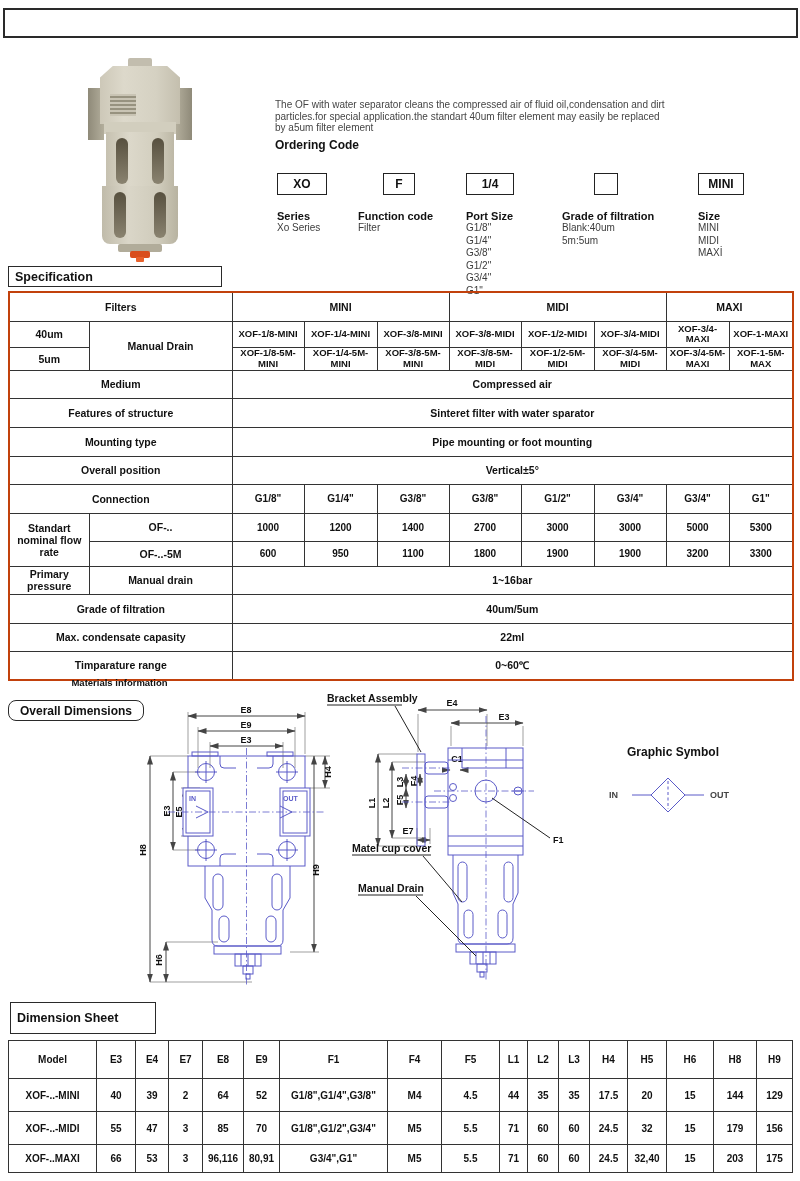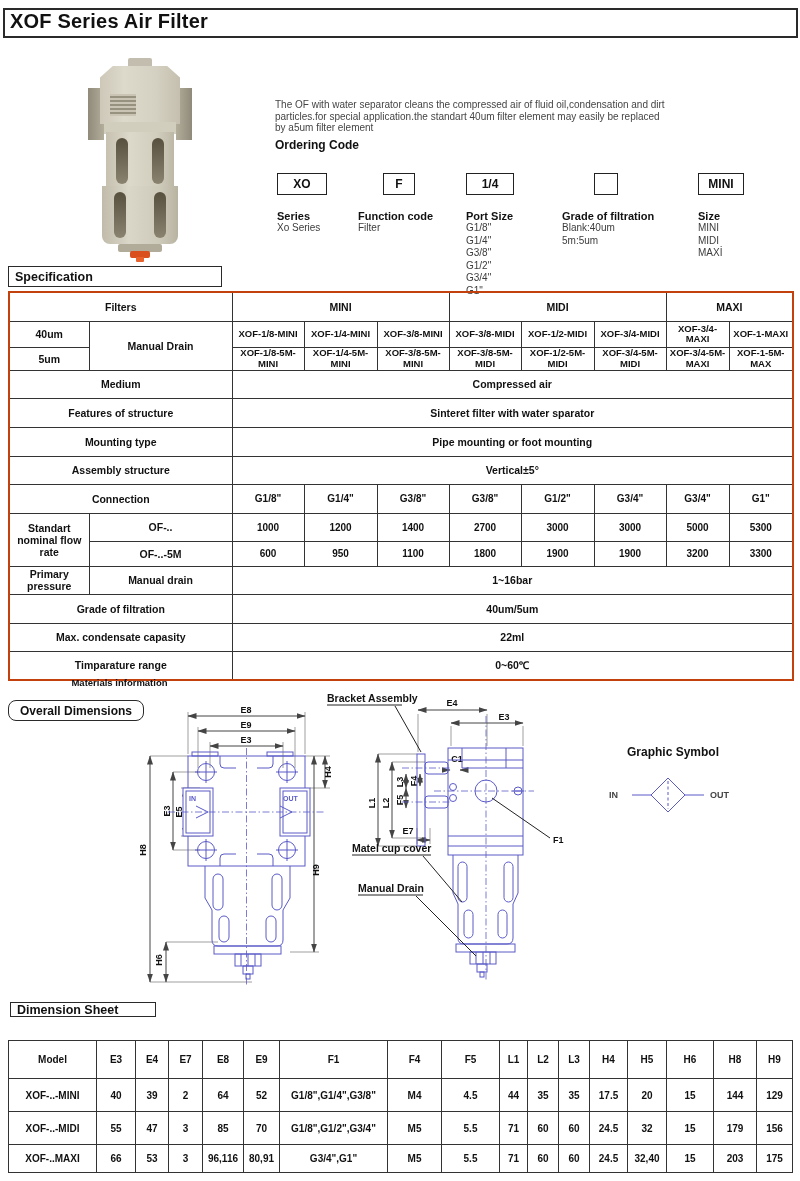--- a/index.html
+++ b/index.html
@@ -27,21 +27,21 @@
   .spec{width:784px;font-size:10.5px;}
   .spec td.model{font-size:9.5px;line-height:10.5px;}
   .spec td.num{font-size:10px;}
   .spec{border:2px solid #c2410c;}
   .dimsheet{width:784px;font-size:10px;border:1.5px solid #2a2a2a;}
   .r29{height:29px}.r28{height:28px}.r26{height:26px}.r23{height:23px}.r25{height:25px}
   .mat-label{left:8px;top:677px;width:223px;text-align:center;font-size:9.5px;font-weight:bold;}
   .mat-value{left:231px;top:677px;width:561px;text-align:center;font-size:9.5px;color:#333;}
   .pill{left:8px;top:700px;width:134px;height:19px;border:1.5px solid #2a2a2a;border-radius:8px;
         font-weight:bold;font-size:12px;display:flex;align-items:center;justify-content:center;}
-  .dimsheet-box{left:10px;top:1002px;width:146px;height:15px;}
+  .dimsheet-box{left:10px;top:1002px;width:146px;height:32px;}
   
   .b{stroke:#5a5ac8;fill:none;stroke-width:1;}
   .bf{stroke:#5a5ac8;fill:#fff;stroke-width:1;}
   .cl{stroke:#5a5ac8;fill:none;stroke-width:.8;stroke-dasharray:7 2.5 1.5 2.5;}
   .dml{stroke:#444;stroke-width:1;fill:none;}
   .ext{stroke:#777;stroke-width:.7;fill:none;}
   .ldr{stroke:#222;stroke-width:1;fill:none;}
   .lbl{font:bold 9px "Liberation Sans",sans-serif;fill:#111;}
   .lbl2{font:bold 10.5px "Liberation Sans",sans-serif;fill:#111;}
   .plbl{font:bold 7px "Liberation Sans",sans-serif;fill:#5a5ac8;}
@@ -65,21 +65,20 @@
   .ph-cap{left:30px;top:186px;width:44px;height:8px;background:#b1ac9a;border-radius:2px;}
   .ph-drain{left:42px;top:193px;width:20px;height:7px;background:#d94f1e;border-radius:2px;}
   .ph-tip{left:48px;top:199px;width:8px;height:5px;background:#e8622d;border-radius:1px;}
 </style>
 </head>
 <body>
 
 <div class="page">
 
   <div class="abs title-box"></div>
-  <div class="abs title-text">XOF Series Air Filter</div>
 
   <div class="abs photo">
     <div class="ph-knob"></div>
     <div class="ph-portL"></div>
     <div class="ph-portR"></div>
     <div class="ph-head"></div>
     <div class="ph-band"></div>
     <div class="ph-neck"></div>
     <div class="ph-upper"></div>
     <div class="ph-slotA"></div>
@@ -184,21 +183,21 @@
     </tr>
     <tr class="r29">
       <td colspan="2">Features of structure</td>
       <td colspan="8">Sinteret filter with water sparator</td>
     </tr>
     <tr class="r29">
       <td colspan="2">Mounting type</td>
       <td colspan="8">Pipe mounting or foot mounting</td>
     </tr>
     <tr class="r28">
-      <td colspan="2">Assembly structure</td>
+      <td colspan="2">Overall position</td>
       <td colspan="8">Vertical±5°</td>
     </tr>
     <tr class="r29">
       <td colspan="2">Connection</td>
       <td class="num">G1/8"</td>
       <td class="num">G1/4"</td>
       <td class="num">G3/8"</td>
       <td class="num">G3/8"</td>
       <td class="num">G1/2"</td>
       <td class="num">G3/4"</td>

